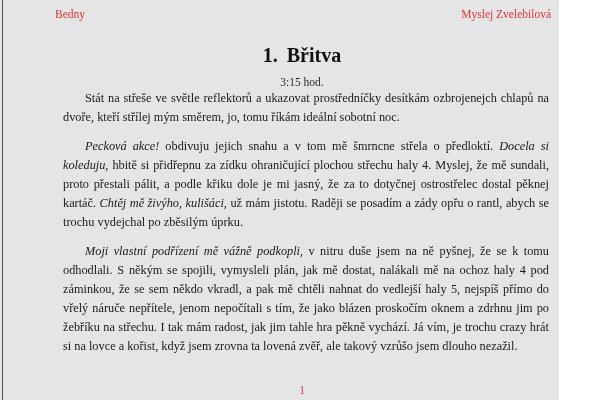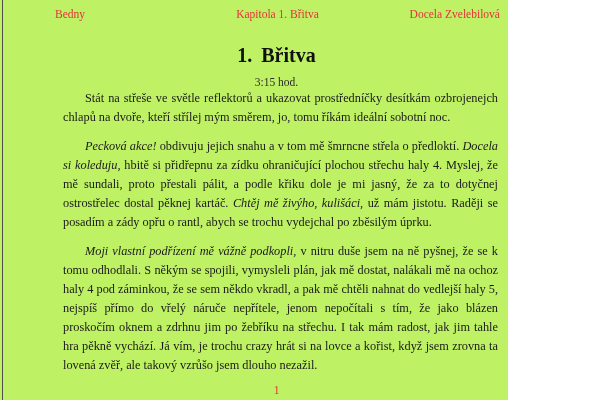--- a/index.html
+++ b/index.html
@@ -6,22 +6,22 @@
   html, body { margin: 0; padding: 0; }
   body {
     width: 600px; height: 400px;
     background: #ffffff;
     font-family: "Liberation Serif", serif;
     overflow: hidden;
     position: relative;
   }
   .page {
     position: relative;
-    width: 508px; height: 400px;
-    background: #bef264;
+    width: 559px; height: 400px;
+    background: #e5e5e5;
     color: var(--text, #1a1a1a);
   }
   .left-edge {
     position: absolute;
     left: 2px; top: 0; bottom: 0;
     width: 1px;
     background: #4d4d4d;
   }
   .running-header {
     position: absolute;
@@ -72,22 +72,21 @@
   }
 </style>
 </head>
 <body>
 
 <div class="page">
   <div class="left-edge"></div>
 
   <div class="running-header">
     <span class="h-left">Bedny</span>
-    <span class="h-center">Kapitola 1. Břitva</span>
-    <span class="h-right">Docela Zvelebilová</span>
+    <span class="h-right">Myslej Zvelebilová</span>
   </div>
 
   <h1 class="chapter-title">1. Břitva</h1>
 
   <div class="chapter-subtitle">3:15 hod.</div>
 
   <div class="body-text">
       <p><span>Stát na střeše ve světle reflektorů a ukazovat prostředníčky desítkám ozbrojenejch chlapů na dvoře, kteří střílej mým směrem, jo, tomu říkám ideální sobotní noc.</span></p>
       <p><i>Pecková akce!</i><span> obdivuju jejich snahu a v tom mě šmrncne střela o předloktí. </span><i>Docela si koleduju,</i><span> hbitě si přidřepnu za zídku ohraničující plochou střechu haly 4. Myslej, že mě sundali, proto přestali pálit, a podle křiku dole je mi jasný, že za to dotyčnej ostrostřelec dostal pěknej kartáč. </span><i>Chtěj mě živýho, kulišáci,</i><span> už mám jistotu. Raději se posadím a zády opřu o rantl, abych se trochu vydejchal po zběsilým úprku.</span></p>
       <p><i>Moji vlastní podřízení mě vážně podkopli,</i><span> v nitru duše jsem na ně pyšnej, že se k tomu odhodlali. S někým se spojili, vymysleli plán, jak mě dostat, nalákali mě na ochoz haly 4 pod záminkou, že se sem někdo vkradl, a pak mě chtěli nahnat do vedlejší haly 5, nejspíš přímo do vřelý náruče nepřítele, jenom nepočítali s tím, že jako blázen proskočím oknem a zdrhnu jim po žebříku na střechu. I tak mám radost, jak jim tahle hra pěkně vychází. Já vím, je trochu crazy hrát si na lovce a kořist, když jsem zrovna ta lovená zvěř, ale takový vzrůšo jsem dlouho nezažil.</span></p>

